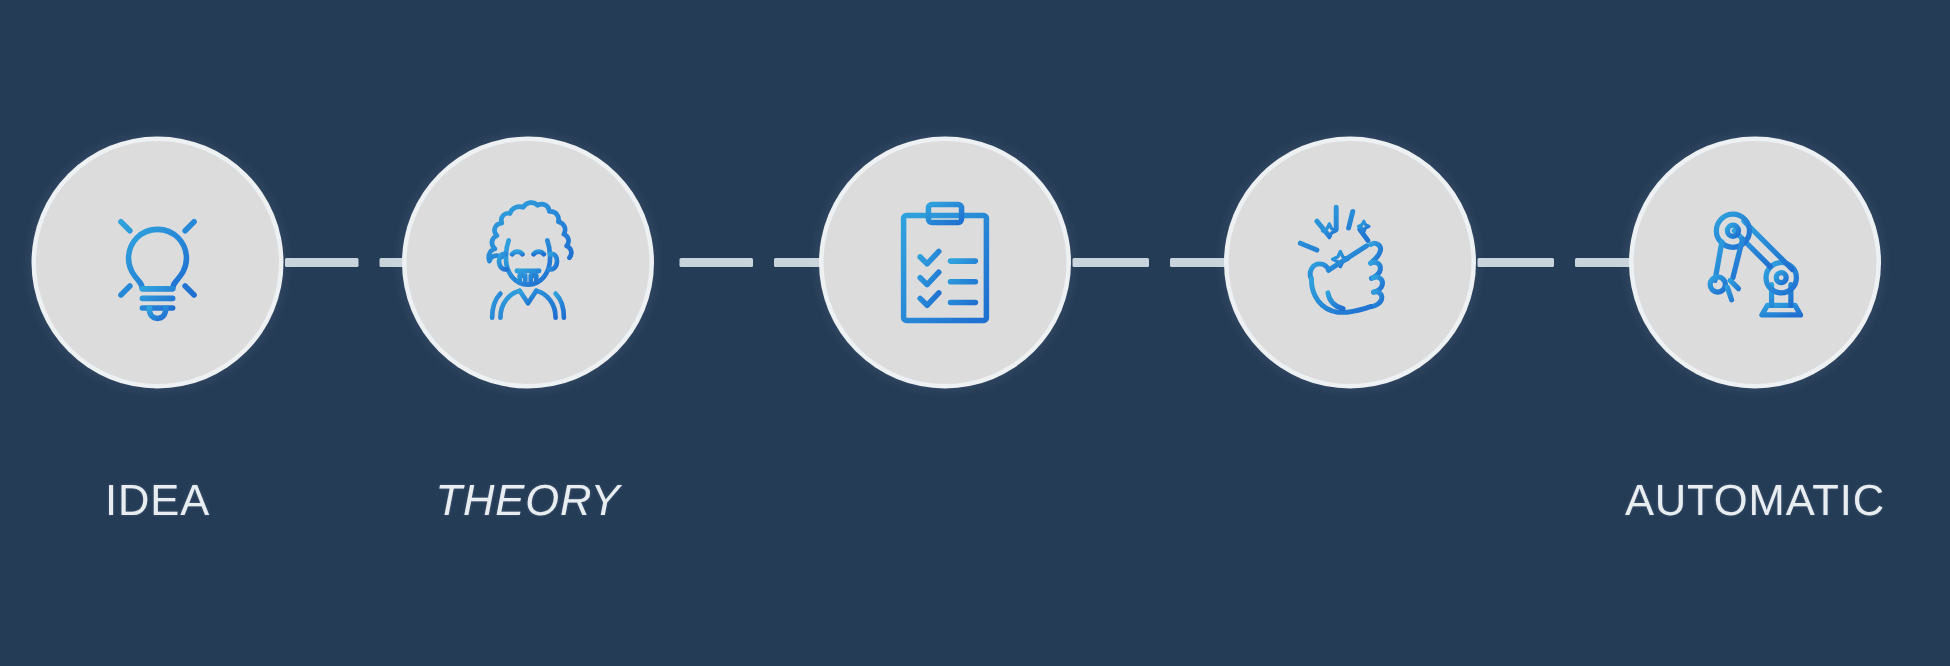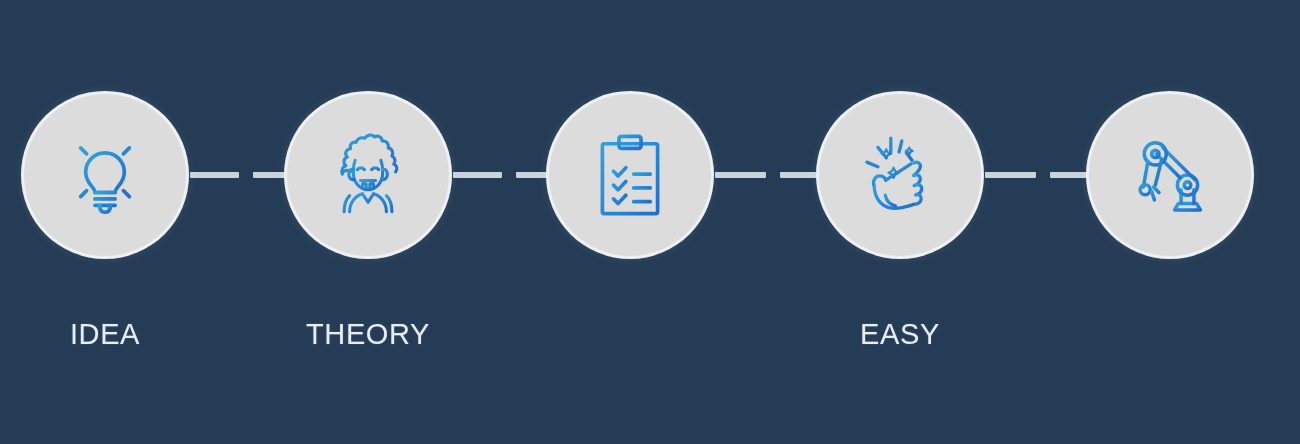--- a/index.html
+++ b/index.html
@@ -116,21 +116,21 @@
           <path d="M44 83c0 5 2.5 7.5 6 7.5s6-2.5 6-7.5"></path>
           <path d="M50 10v9M50 10v9"></path>
           <path d="M22 47h-9M87 47h-9"></path>
           <path d="M30 27l-6.5-6.5M70 27l6.5-6.5M30 67l-6.5 6.5M70 67l6.5 6.5"></path>
         </g>
       </svg>
     </div>
     <div class="label">IDEA</div>
   </div>
 
-  <div class="step" style="left:268px;">
+  <div class="step" style="left:252px;font-style:italic;">
     <div class="circle">
       <svg viewBox="0 0 100 100">
         <defs>
           <linearGradient id="g2" x1="0" y1="0" x2="1" y2="1">
             <stop offset="0%" stop-color="#30a2dd"></stop>
             <stop offset="100%" stop-color="#1f6fd0"></stop>
           </linearGradient>
         </defs>
         <g fill="none" stroke="url(#g2)" stroke-width="3.4" stroke-linecap="round" stroke-linejoin="round">
 
@@ -199,21 +199,20 @@
           <path d="M22 62c-2.5-5.5 1-11 6-11 3.5 0 5.5 2 6.5 4.5"></path>
           <path d="M34.5 55.5L62 38"></path>
           <path d="M65 50.5c3.5-2 7.5.5 7 4.5-.5 3.5-4 5.5-6.5 6.5"></path>
           <path d="M67 61c3.5-1.5 7 1 6.5 4.5-.5 3.5-4 5.5-6.5 6"></path>
           <path d="M67.5 71.5c3 -1 6 1.5 5.5 4.5-.5 3.5-4.5 5.5-7.5 6"></path>
           <path d="M22 62c0 12 7 22.5 19 24 9.5 1 17-2 24-4"></path>
           <path d="M34 72c1 6 5 10 11 11.5"></path>
         </g>
       </svg>
     </div>
-    <div class="label">EASY</div>
   </div>
 
   <div class="step" style="left:1070px;">
     <div class="circle">
       <svg viewBox="0 0 100 100">
         <defs>
           <linearGradient id="g5" x1="0" y1="0" x2="1" y2="1">
             <stop offset="0%" stop-color="#30a2dd"></stop>
             <stop offset="100%" stop-color="#1f6fd0"></stop>
           </linearGradient>
@@ -231,15 +230,16 @@
 
           <circle cx="34" cy="27" r="12"></circle>
           <circle cx="34" cy="27" r="4"></circle>
 
           <path d="M26 35l-5 28M41 33l-7 28"></path>
           <circle cx="23" cy="66" r="5.5"></circle>
           <path d="M32 63l6 6M30 68l3 9"></path>
         </g>
       </svg>
     </div>
+    <div class="label">AUTOMATIC</div>
   </div>
 
 </div>
 
 </body></html>

